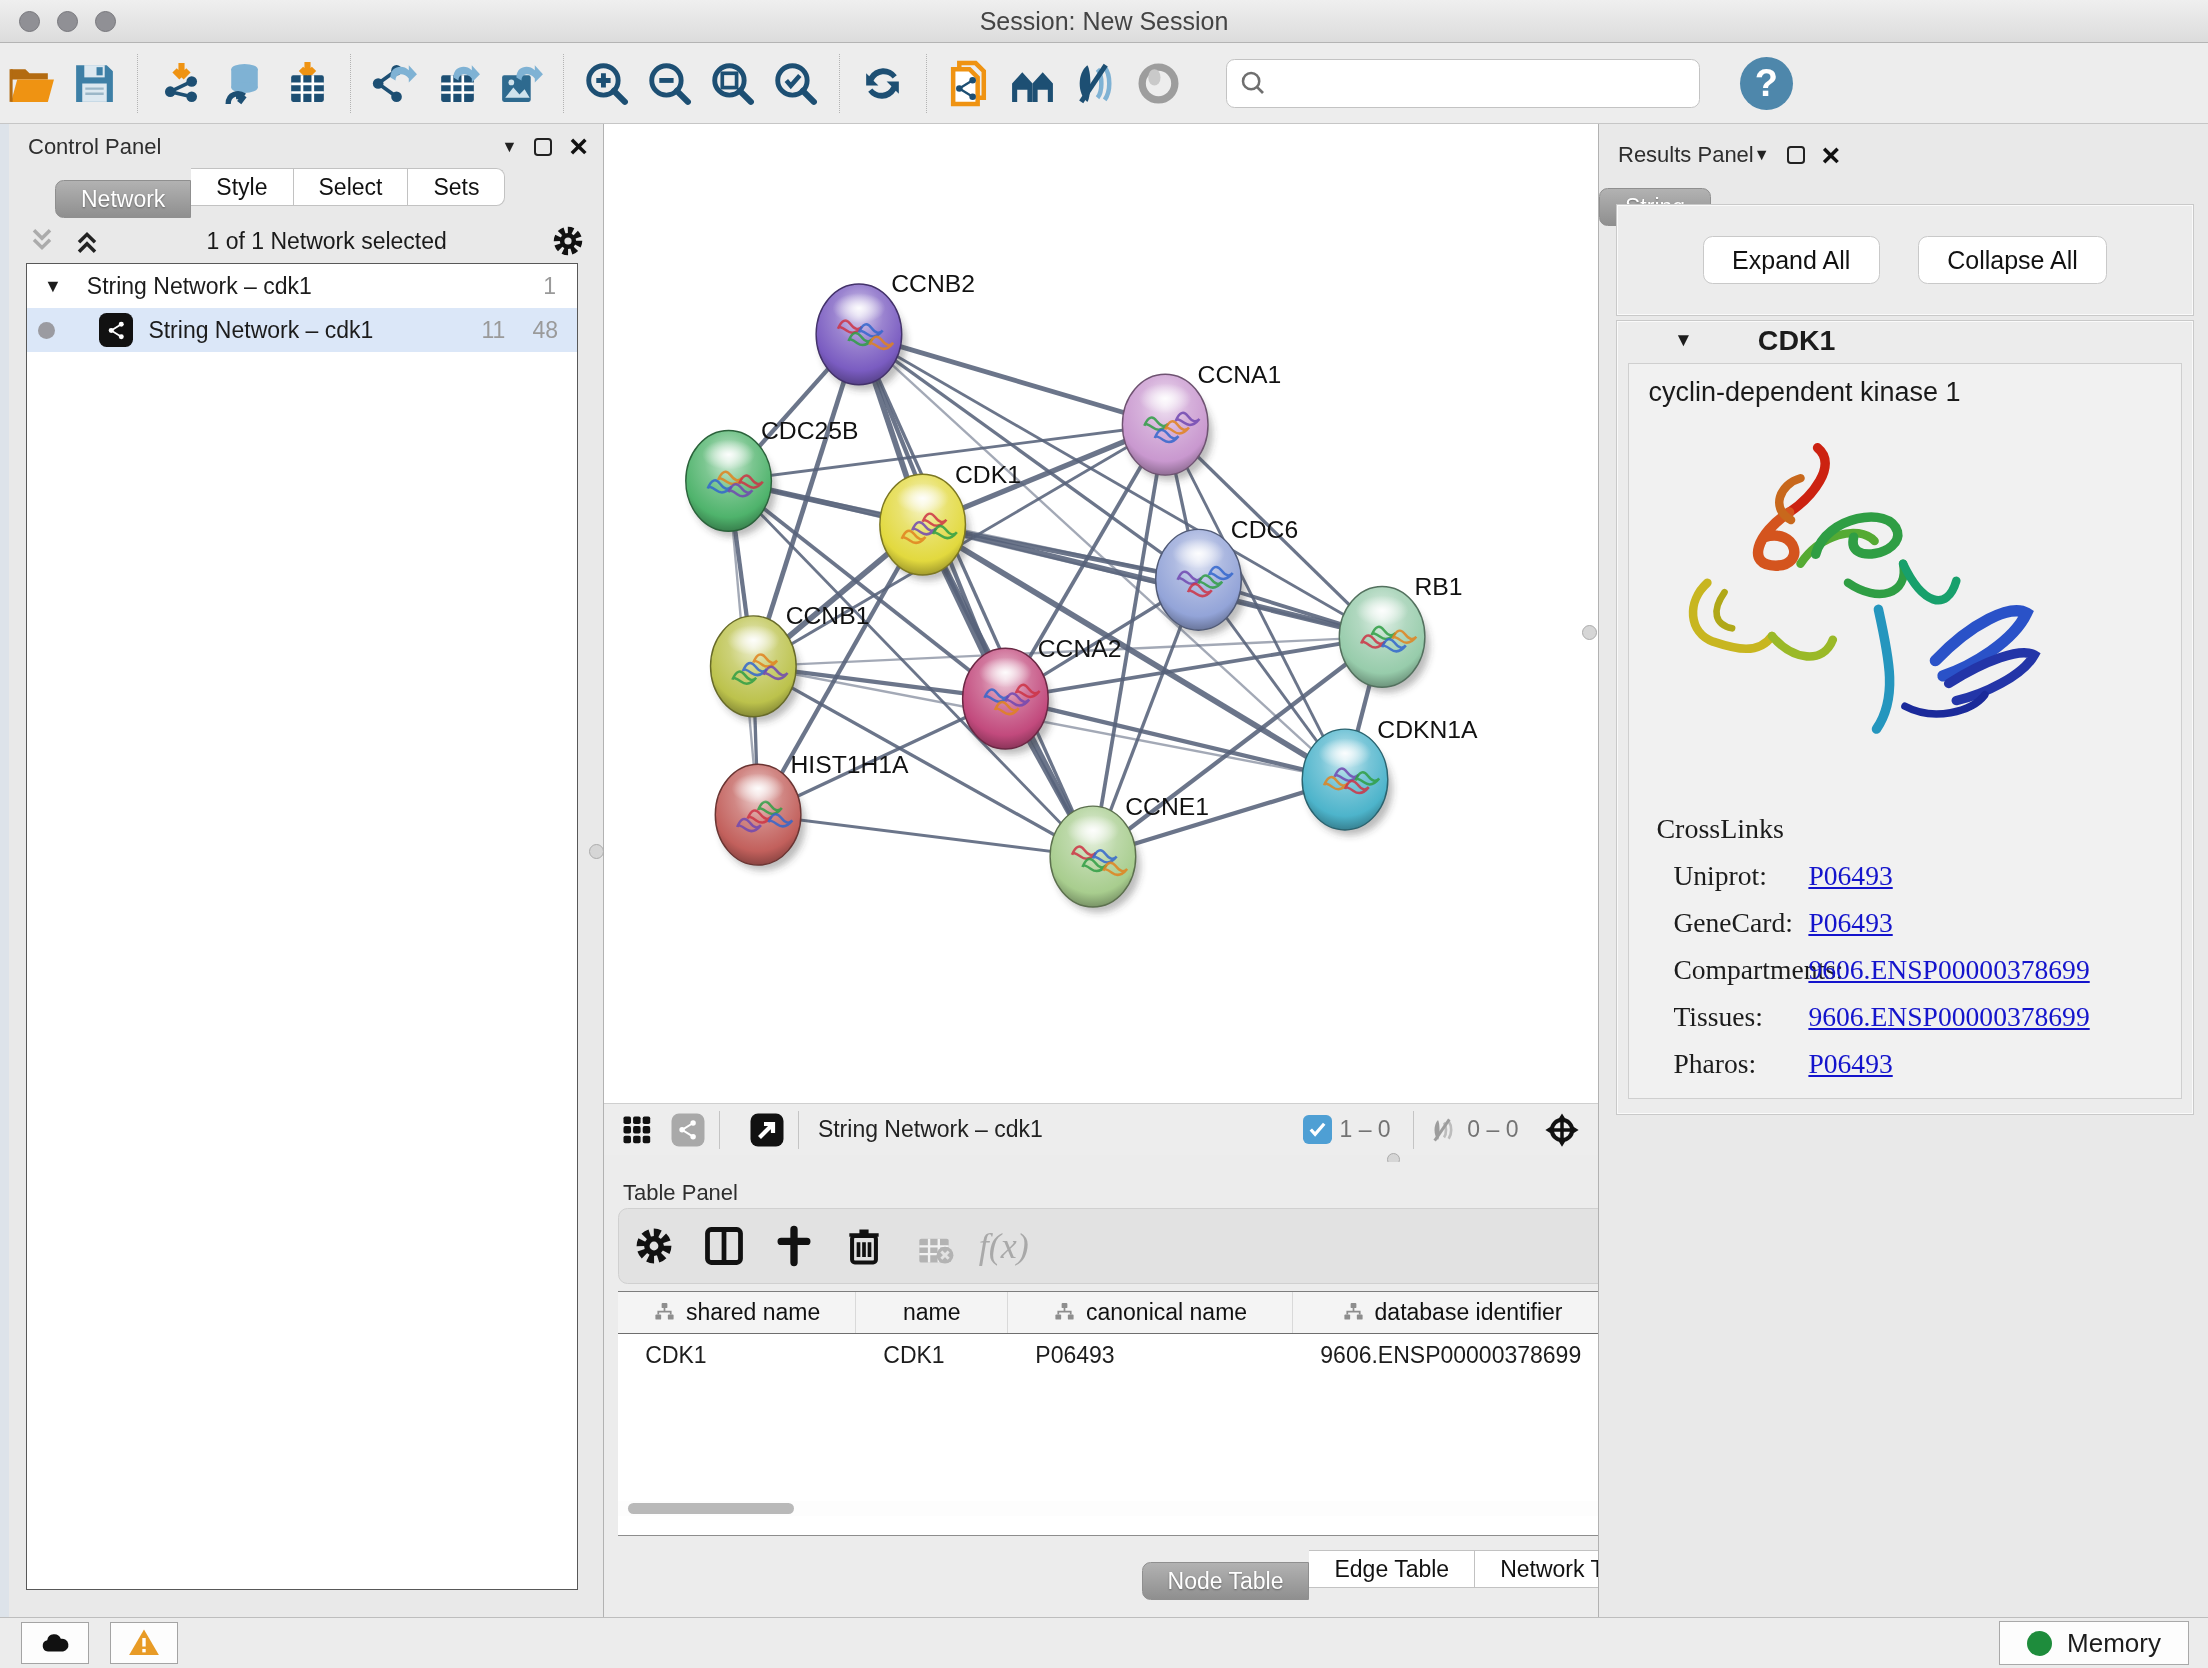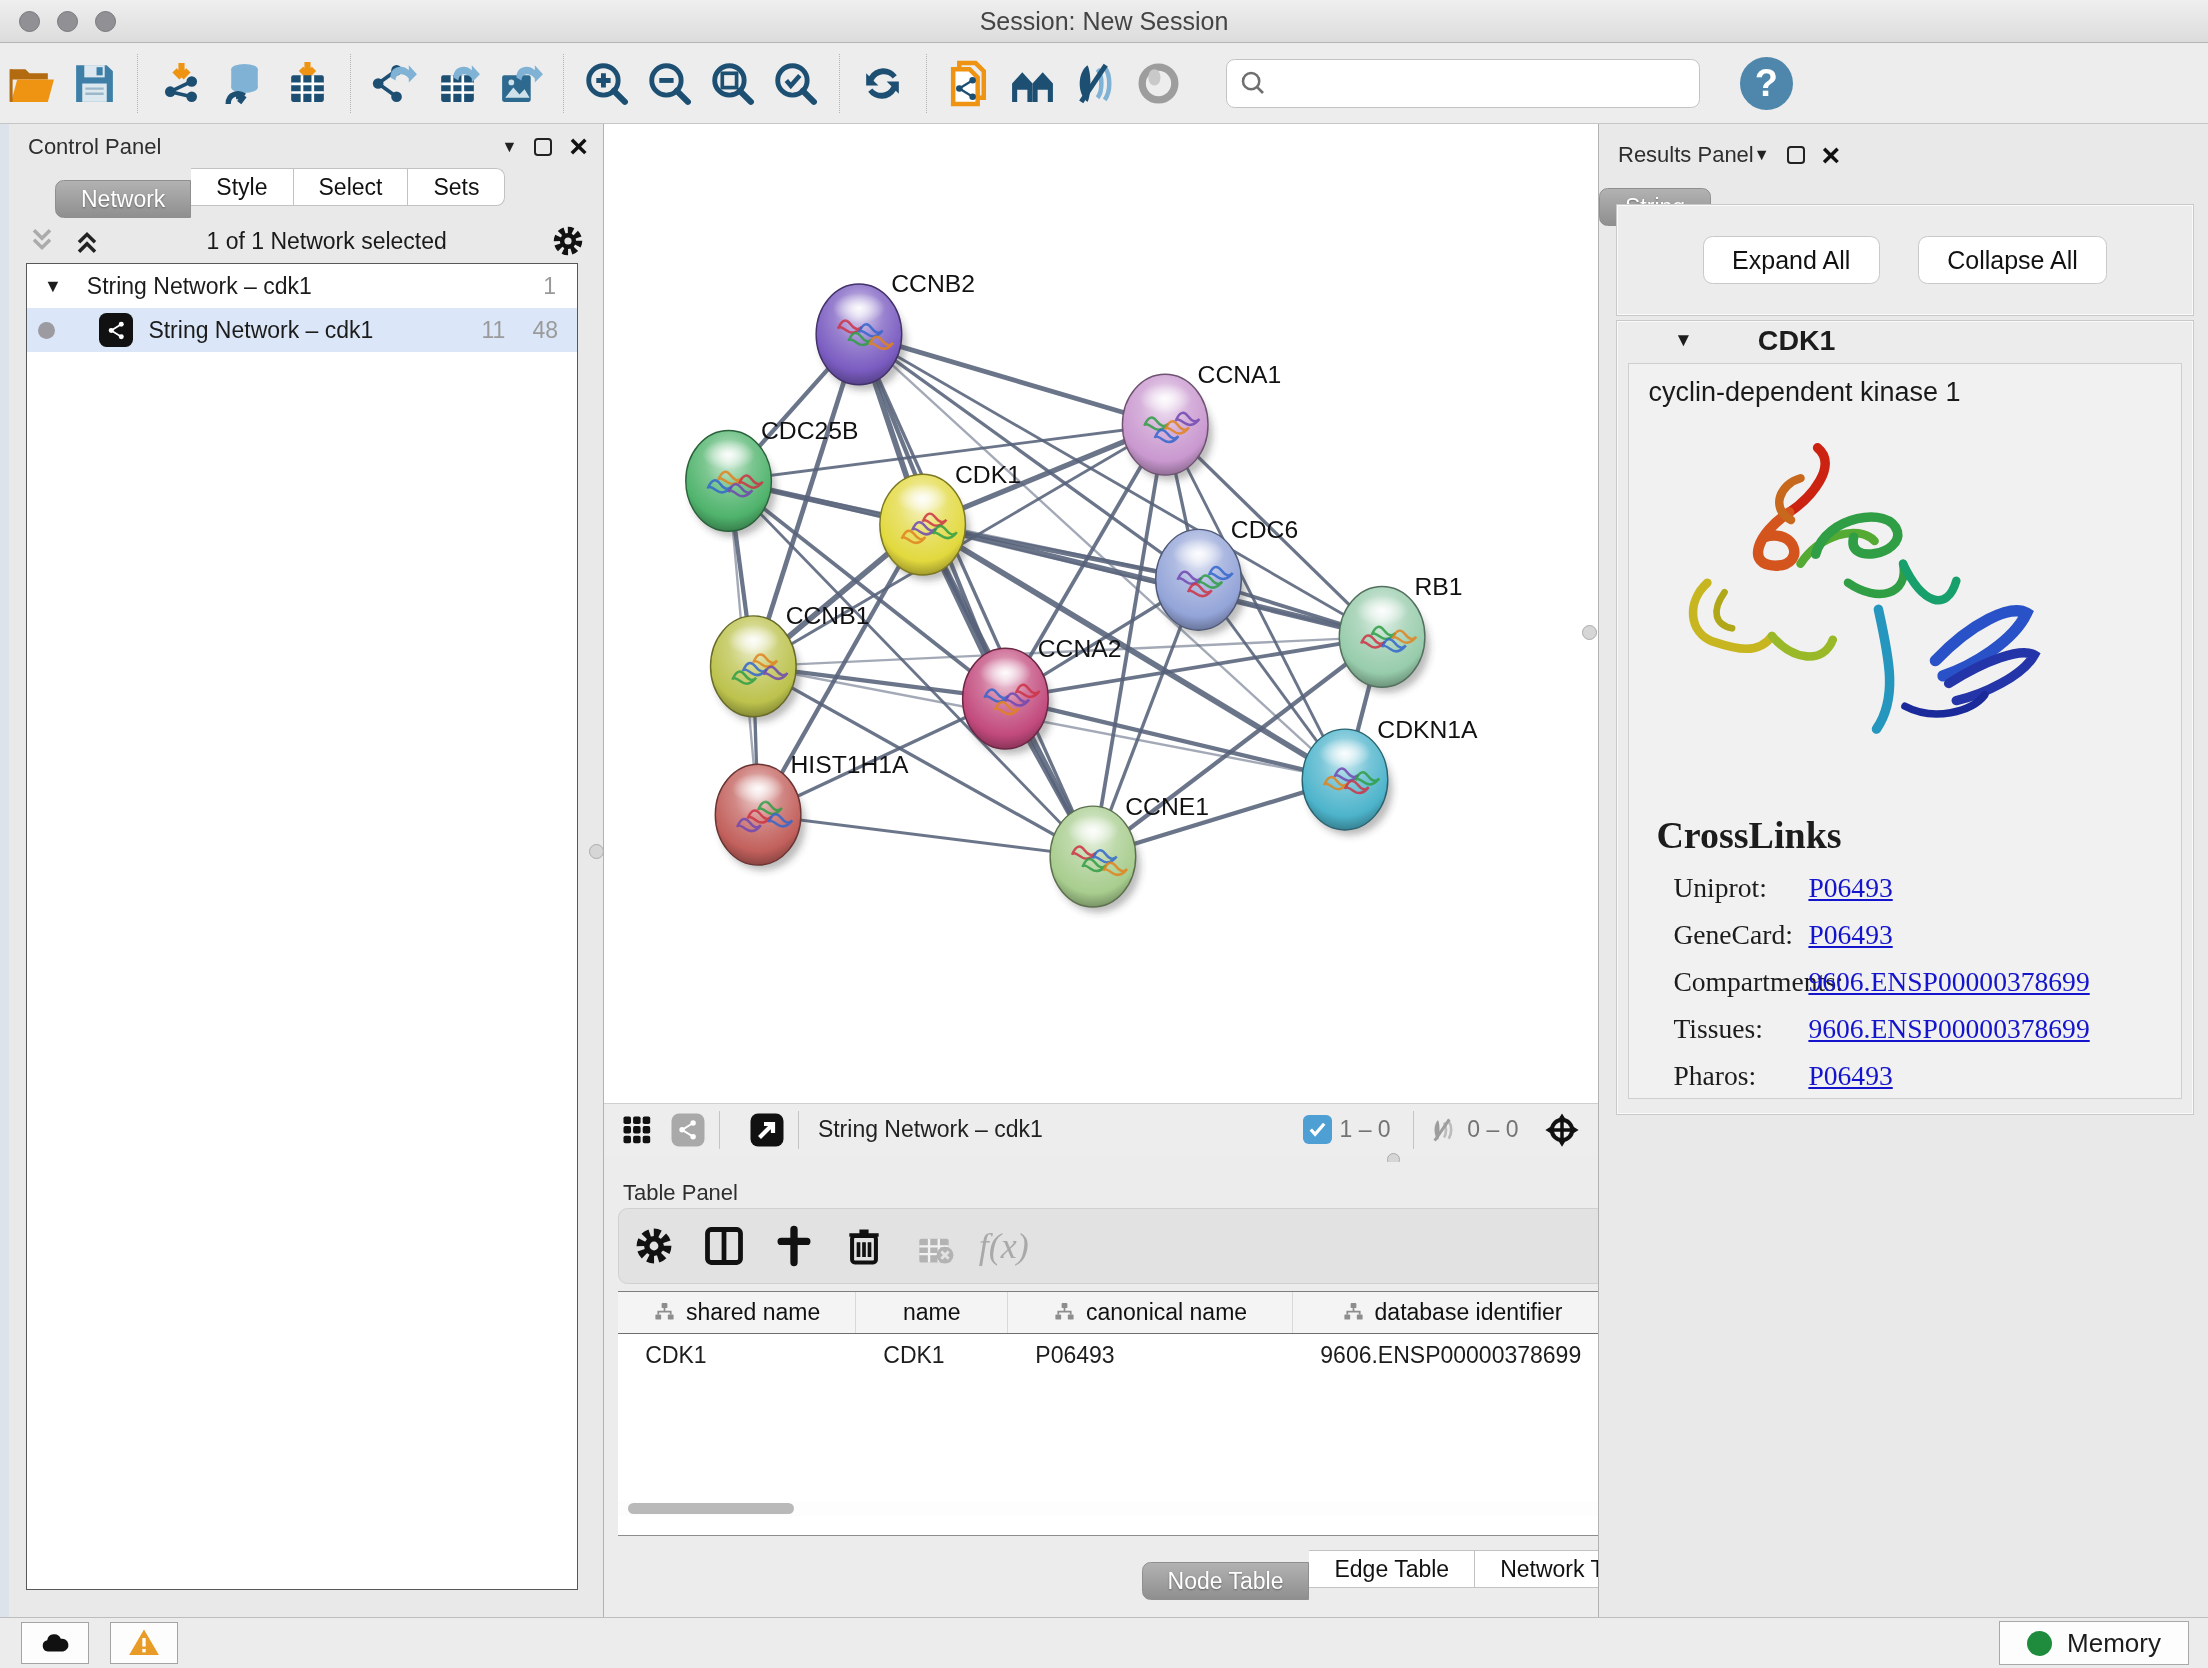--- a/index.html
+++ b/index.html
@@ -124,21 +124,21 @@
   .rp-box2 { position:absolute; left:17px; top:196px; width:578px; height:795px;
     background:#ececec; border:1.9px solid #c9c9c9; box-shadow:inset 0 0 0 1px #fafafa; }
   .rp-entry-head { height:38px; display:flex; align-items:center; }
   .rp-entry-head .tri { margin-left:57px; font-size:19px; }
   .rp-entry-head .nm { margin-left:65px; font-size:28.5px; font-weight:bold; }
   .rp-inner { position:absolute; left:11.4px; right:11.4px; top:42px; bottom:15px;
     background:#f1f1f1; border:1px solid #cfcfcf; }
   .rp-desc { font-size:27px; color:#1a1a1a; margin:13.3px 0 0 19px; }
   .xl { font-family:"Liberation Serif","DejaVu Serif",serif; position:absolute;
     left:27px; right:9.5px; top:449px; }
-  .xl-title { font-size:38px; font-weight:bold; }
+  .xl-title { font-size:28px; font-weight:normal; }
   .xl-row { display:flex; margin-top:15px; }
   .xl-label { width:152px; font-size:27.6px; flex:0 0 auto; padding-left:17px; }
   .xl-link { font-size:27.6px; color:#1414cc; text-decoration:underline; }
 
   
   .statusbar { left:0; top:1617px; width:2208px; height:51px; background:#ececec;
     border-top:1px solid #bdbdbd; display:flex; align-items:center; }
   .sb-btn { width:68px; height:42px; background:#fdfdfd; border:1.9px solid #a4a4a4;
     display:flex; align-items:center; justify-content:center; margin-left:21px; }
   .sb-btn svg { width:32px; height:32px; }

